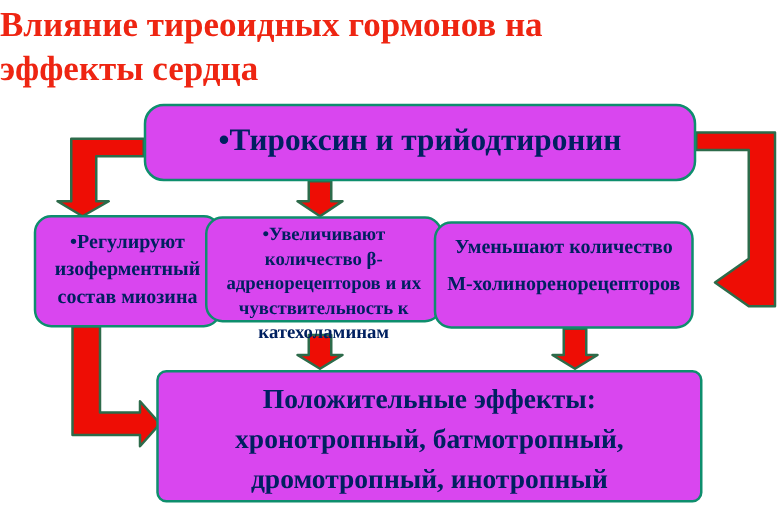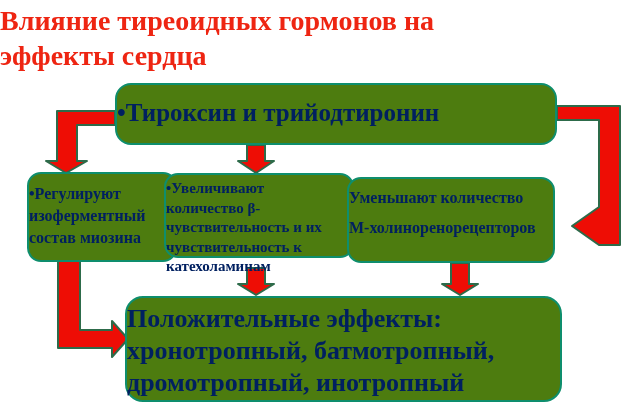--- a/index.html
+++ b/index.html
@@ -6,42 +6,42 @@
   .canvas {
     position:relative; width:623px; height:405px; background:#ffffff;
     overflow:hidden; font-family:"Liberation Serif", serif; font-weight:bold;
   }
   .title {
     position:absolute; top:3px; left:0; width:100%;
     text-align:left; color:#ee2512; font-size:28px; line-height:35px;
   }
   .box {
     position:absolute; box-sizing:border-box;
-    background:#4d7c0f; border:2px solid #0e8e6d; border-radius:14px;
-    color:#002060; 
+    background:#d946ef; border:2px solid #0e8e6d; border-radius:14px;
+    color:#002060; text-align:center;
   }
   #box-top {
     left:115px; top:83px; width:442px; height:62px;
     font-size:25px; line-height:56px; border-radius:16px;
   }
   #box-left {
     left:3px; top:172px; width:150px; height:90px;
     font-size:16px; line-height:22px; padding-top:9px;margin-left:24px;
   }
   #box-middle {
     left:164px; top:173px; width:190px; height:85px;
     font-size:15px; line-height:19.5px; padding-top:4px; overflow:visible;
   }
   #box-right {
     left:347px; top:177px; width:208px; height:86px;
     font-size:16px; line-height:30px; padding-top:4px;
   }
   #box-bottom {
     left:125px; top:296px; width:437px; height:106px;
-    font-size:26px; line-height:32px; padding-top:5px; border-radius:18px;
+    font-size:22px; line-height:32px; padding-top:5px; border-radius:8px;
   }
   .arrow-layer { position:absolute; left:0; top:0; pointer-events:none; }
   .arrow { fill:#ee0d05; stroke:#2d6b4a; stroke-width:2; stroke-linejoin:round; }
 </style>
 </head>
 <body>
 
 <div class="canvas">
 
   <div class="title">
@@ -64,21 +64,21 @@
 
   <div class="box" id="box-left">
     <div>•Регулируют</div>
     <div>изоферментный</div>
     <div>состав миозина</div>
   </div>
 
   <div class="box" id="box-middle">
     <div>•Увеличивают</div>
     <div>количество β-</div>
-    <div>чувствительность  и их</div>
+    <div>адренорецепторов  и их</div>
     <div>чувствительность к</div>
     <div>катехоламинам</div>
   </div>
 
   <div class="box" id="box-right">
     <div>Уменьшают количество</div>
     <div>М-холиноренорецепторов</div>
   </div>
 
   <div class="box" id="box-bottom">

